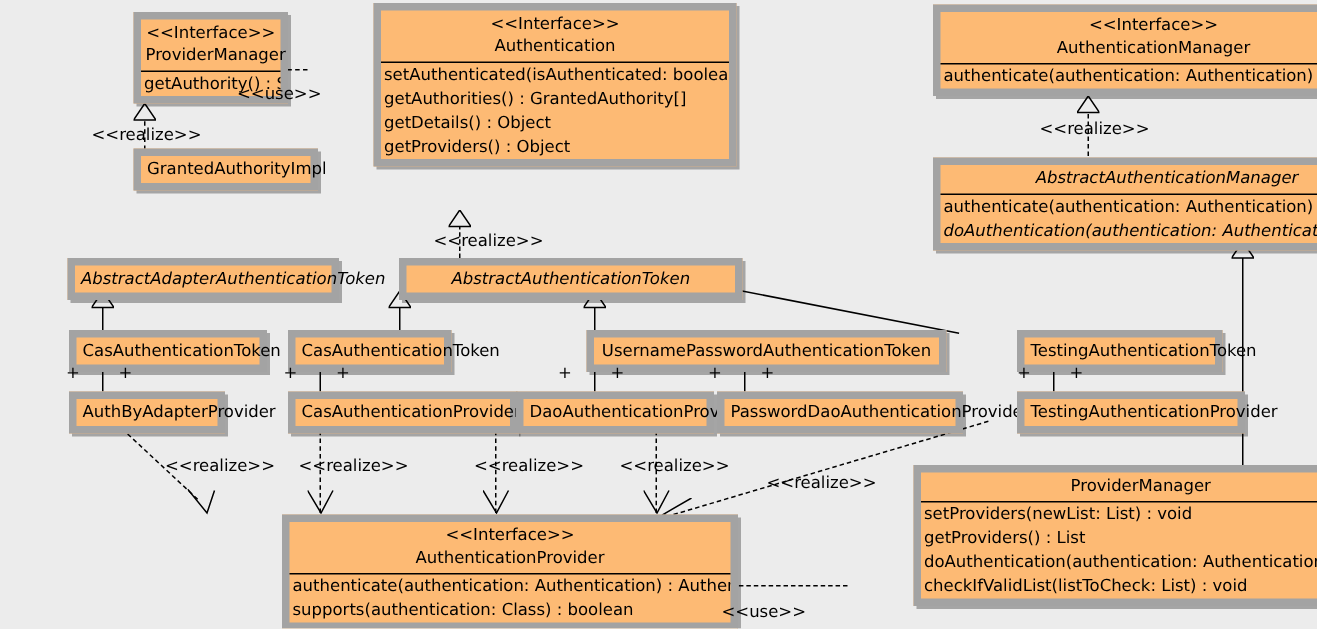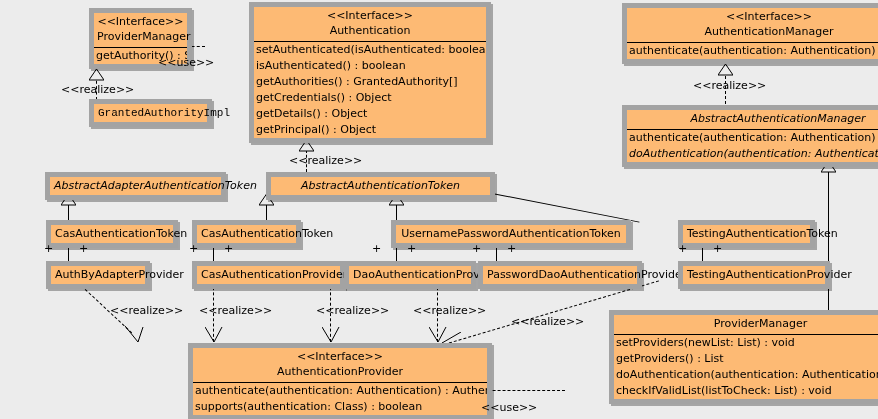--- a/index.html
+++ b/index.html
@@ -268,38 +268,36 @@
   <div class="uml-class" style="left:45px; top:8px; width:103px;">
     <div class="uml-head">
       <span class="stereo">&lt;&lt;Interface&gt;&gt;</span>
       <span class="cname">ProviderManager</span>
     </div>
     <div class="uml-ops">
       <span class="op">getAuthority() : String</span>
     </div>
   </div>
 
-  <div class="uml-class simple" style="left:45px; top:99px; width:123px;font-family:Liberation Mono, monospace;">
+  <div class="uml-class simple" style="left:45px; top:99px; width:123px;">
     <div class="uml-head">
       <span class="cname">GrantedAuthorityImpl</span>
     </div>
   </div>
 
   <div class="uml-class" style="left:205px; top:2px; width:242px;">
     <div class="uml-head">
       <span class="stereo">&lt;&lt;Interface&gt;&gt;</span>
       <span class="cname">Authentication</span>
     </div>
     <div class="uml-ops">
       <span class="op">setAuthenticated(isAuthenticated: boolean) : void</span>
-      <span class="op">isAuthenticated() : boolean</span>
       <span class="op">getAuthorities() : GrantedAuthority[]</span>
-      <span class="op">getCredentials() : Object</span>
       <span class="op">getDetails() : Object</span>
-      <span class="op">getPrincipal() : Object</span>
+      <span class="op">getProviders() : Object</span>
     </div>
   </div>
 
   <div class="uml-class" style="left:578px; top:3px; width:294px;">
     <div class="uml-head">
       <span class="stereo">&lt;&lt;Interface&gt;&gt;</span>
       <span class="cname">AuthenticationManager</span>
     </div>
     <div class="uml-ops">
       <span class="op">authenticate(authentication: Authentication) : Authentication</span>

